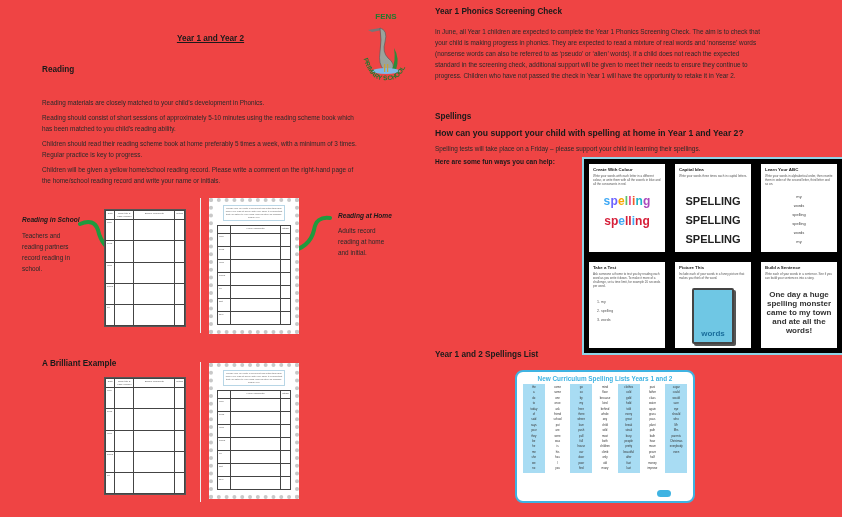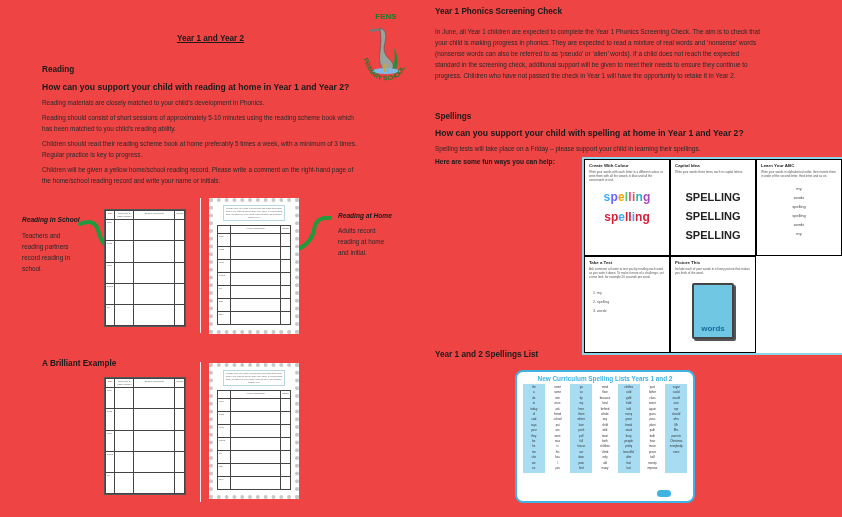--- a/index.html
+++ b/index.html
@@ -25,21 +25,21 @@
   .rec-home-wrap { border: 4px dotted #c8c8c8; background: #fff; padding: 2px; }
   .rec-home-note { font-size: 2.4px; text-align: center; color: #666; border: 0.6px solid #b8d6e6; margin: 1px 8px 4px 8px; padding: 1px; line-height: 3px; }
   .rec-home { margin: 0 2px; }
   .divider-v { width: 1px; background: #eee; }
 
   .side-label { font-size: 6.6px; font-weight: bold; font-style: italic; }
   .side-text { font-size: 6.4px; line-height: 11px; color: #2a2a2a; }
 
   
   .act-grid { left: 161px; top: 157px; width: 262px; height: 198px; border: 2px solid #8fd3e6; display: grid; grid-template-columns: 1fr 1fr 1fr; grid-template-rows: 1fr 1fr; background: #fff; }
-  .act-cell { border: 1px solid #000000; padding: 3px 4px; position: relative; }
+  .act-cell { border: 5px solid #000000; padding: 3px 4px; position: relative; }
   .act-title { font-size: 4.4px; font-weight: bold; color: #222; margin-bottom: 2px; }
   .act-desc { font-size: 3px; line-height: 4px; color: #555; }
   .act-body { text-align: center; margin-top: 8px; }
   .spell-rainbow { font-size: 12px; font-weight: bold; letter-spacing: 0.2px; }
   .spell-red { font-size: 12px; font-weight: bold; color: #d6203a; margin-top: 6px; }
   .caps { font-size: 11px; font-weight: bold; color: #222; line-height: 19px; }
   .abc { font-size: 4px; color: #444; line-height: 9px; }
   .sentence { font-size: 8px; font-weight: bold; color: #333; line-height: 9px; margin-top: 10px; }
   .test-list { font-size: 3.6px; color: #555; line-height: 9px; margin-top: 10px; padding-left: 4px; }
   .book { margin: 8px auto 0; width: 42px; height: 56px; background: #6fc7e4; border: 2px solid #444; border-radius: 2px; position: relative; box-shadow: 2px 2px 0 #555; }
@@ -67,21 +67,20 @@
       <path d="M36 40 Q42 50 38 62 L34 62 Q38 52 36 40Z" fill="#2d8a3a"></path>
       <ellipse cx="28" cy="63" rx="14" ry="3" fill="#7fb8e6"></ellipse>
       <rect x="26" y="56" width="1.2" height="8" fill="#c9a23a"></rect>
       <rect x="29" y="56" width="1.2" height="8" fill="#c9a23a"></rect>
       <path id="arc" d="M4 44 Q10 74 28 72 Q46 74 52 44" fill="none"></path>
       <text font-size="6.5" font-weight="bold" fill="#1f7a2e" font-family="Liberation Sans, sans-serif"><textPath href="#arc" startOffset="8%">PRIMARY SCHOOL</textPath></text>
     </svg>
   </div>
 
   <div class="abs h-sec" style="left:42px;top:65px;">Reading</div>
-  <div class="abs h-q" style="left:42px;top:82px;">How can you support your child with reading at home in Year 1 and Year 2?</div>
 
   <div class="abs para" style="left:42px;top:97px;width:320px;">Reading materials are closely matched to your child’s development in Phonics.</div>
   <div class="abs para" style="left:42px;top:112px;width:320px;">Reading should consist of short sessions of approximately 5-10 minutes using the reading scheme book which has been matched to you child’s reading ability.</div>
   <div class="abs para" style="left:42px;top:138px;width:320px;">Children should read their reading scheme book at home preferably 5 times a week, with a minimum of 3 times. Regular practice is key to progress.</div>
   <div class="abs para" style="left:42px;top:164px;width:320px;">Children will be given a yellow home/school reading record. Please write a comment on the right-hand page of the home/school reading record and write your name or initials.</div>
 
   <div class="abs side-label" style="left:22px;top:216px;">Reading in School</div>
   <div class="abs side-text" style="left:22px;top:230px;width:60px;">Teachers and reading partners record reading in school.</div>
 
   <div class="abs side-label" style="left:338px;top:212px;">Reading at Home</div>
@@ -331,20 +330,27 @@
         <div>1.  my</div>
         <div>2.  spelling</div>
         <div>3.  words</div>
       </div>
     </div>
     <div class="act-cell">
       <div class="act-title">Picture This</div>
       <div class="act-desc">Include each of your words in a funny picture that makes you think of the word.</div>
       <div class="book">
         <span>words</span>
+      </div>
+    </div>
+    <div class="act-cell">
+      <div class="act-title">Build a Sentence</div>
+      <div class="act-desc">Write each of your words in a sentence. See if you can build your sentences into a story.</div>
+      <div class="act-body" style="margin-top:0;">
+        <div class="sentence">One day a huge spelling monster came to my town and ate all the words!</div>
       </div>
     </div>
   </div>
 
   <div class="abs h-sec" style="left:14px;top:350px;">Year 1 and 2 Spellings List</div>
 
   <div class="abs slist">
     <div class="slist-title">New Curriculum Spelling Lists Years 1 and 2</div>
     <div class="slist-cols" id="slist-cols">
         <div class="slist-col shade">

